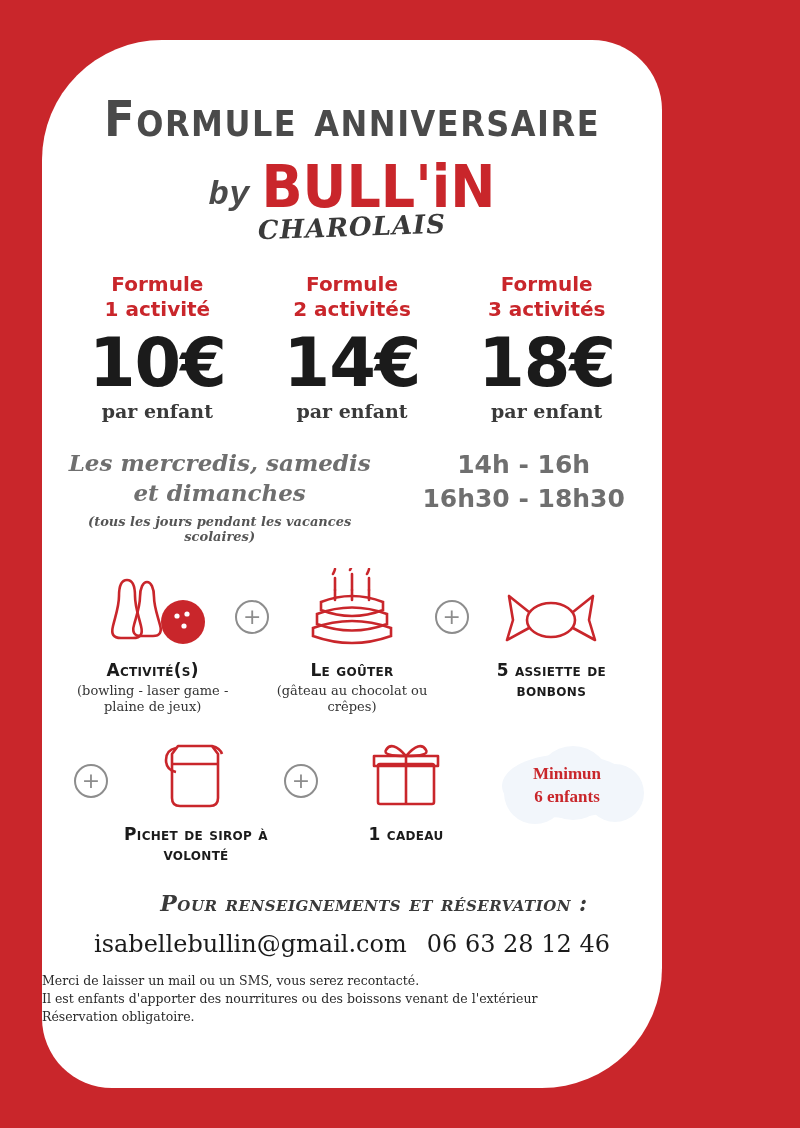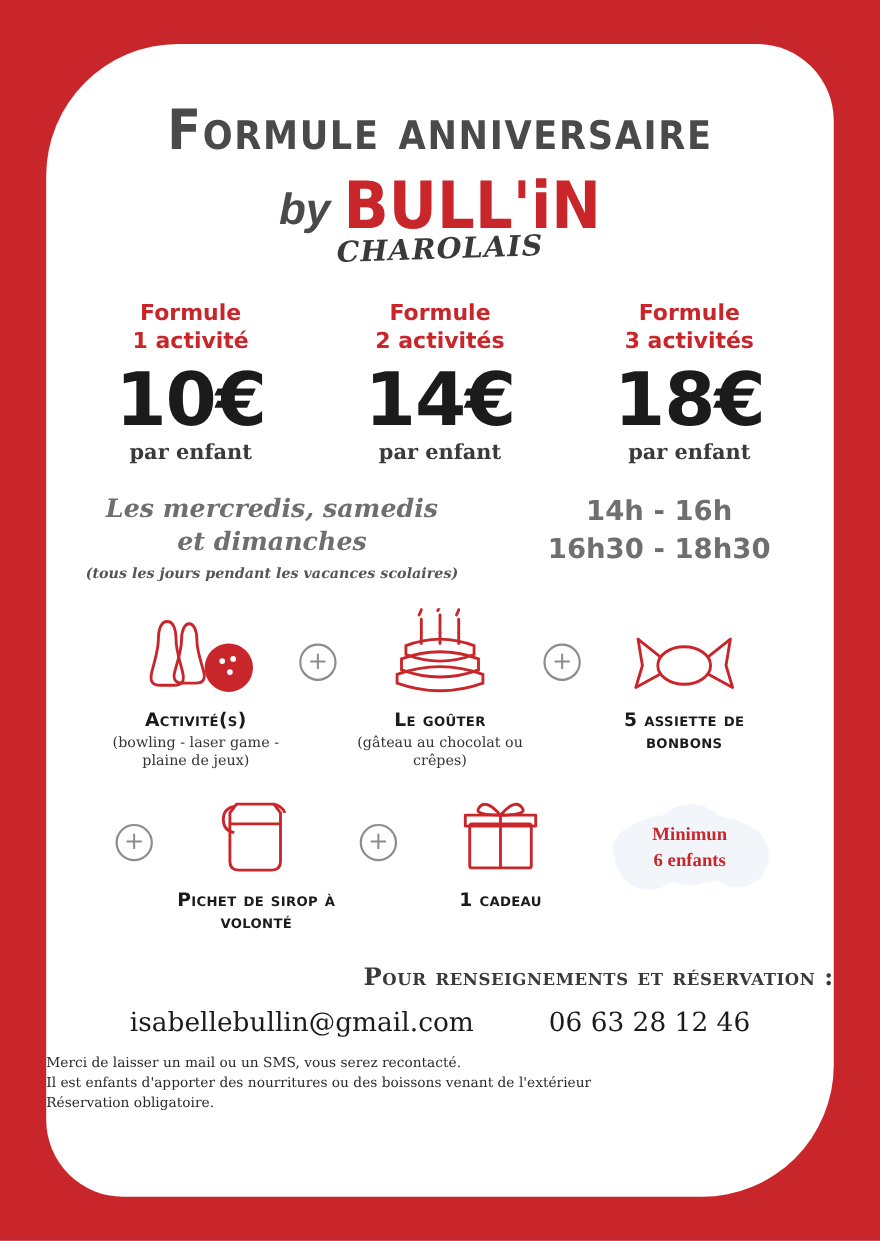--- a/index.html
+++ b/index.html
@@ -9,21 +9,21 @@
     height: 1128px;
     background: #c9262b;
     font-family: "Liberation Sans", sans-serif;
     overflow: hidden;
     position: relative;
   }
   .poster {
     position: absolute;
     left: 42px;
     top: 40px;
-    width: 716px;
+    width: 620px;
     height: 1048px;
     background: #ffffff;
     border-radius: 120px 70px 120px 70px;
   }
   .title-block {
     text-align: center;
     padding-top: 52px;
   }
   .title-main {
     font-family: "DejaVu Sans", sans-serif;
@@ -35,24 +35,24 @@
     font-variant: small-caps;
   }
   .title-row2 {
     margin-top: 10px;
     display: flex;
     align-items: flex-end;
     justify-content: center;
     gap: 12px;
   }
   .title-by {
-    font-family: Liberation Sans, sans-serif;
+    font-family: Liberation Mono, monospace;
     font-style: italic;
     font-weight: bold;
-    font-size: 40px;
+    font-size: 34px;
     color: #4a4a4a;
     position: relative;
     top: -4px;
   }
   .title-brand {
     font-family: "DejaVu Sans", sans-serif;
     font-weight: bold;
     font-size: 54px;
     color: #c9262b;
     letter-spacing: 0px;
@@ -197,24 +197,25 @@
   .cloud .b2 { position:absolute; width:74px;height:74px;border-radius:50%;background:#f2f6fb; left:38px; top:6px;}
   .cloud .b3 { position:absolute; width:58px;height:58px;border-radius:50%;background:#f2f6fb; left:88px; top:24px;}
   .cloud-text {
     position: absolute; inset: 0;
     display: flex; flex-direction: column; align-items: center; justify-content: center;
     color: #c9262b; font-family: Liberation Serif, serif; font-weight: bold;
     font-size: 17px; line-height: 1.35; z-index: 2;
   }
   
   .contact-title {
-    text-align: right;
+    text-align: center;
     margin-top: 26px;
     font-family: "DejaVu Serif", serif;
     font-weight: bold;
+    font-style: italic;
     font-size: 22px;
     color: #3a3a3a;
     font-variant: small-caps;
     letter-spacing: .5px;
     margin-left: 44px;
   }
   .contact-row {
     display: flex;
     justify-content: space-around;
     align-items: center;

